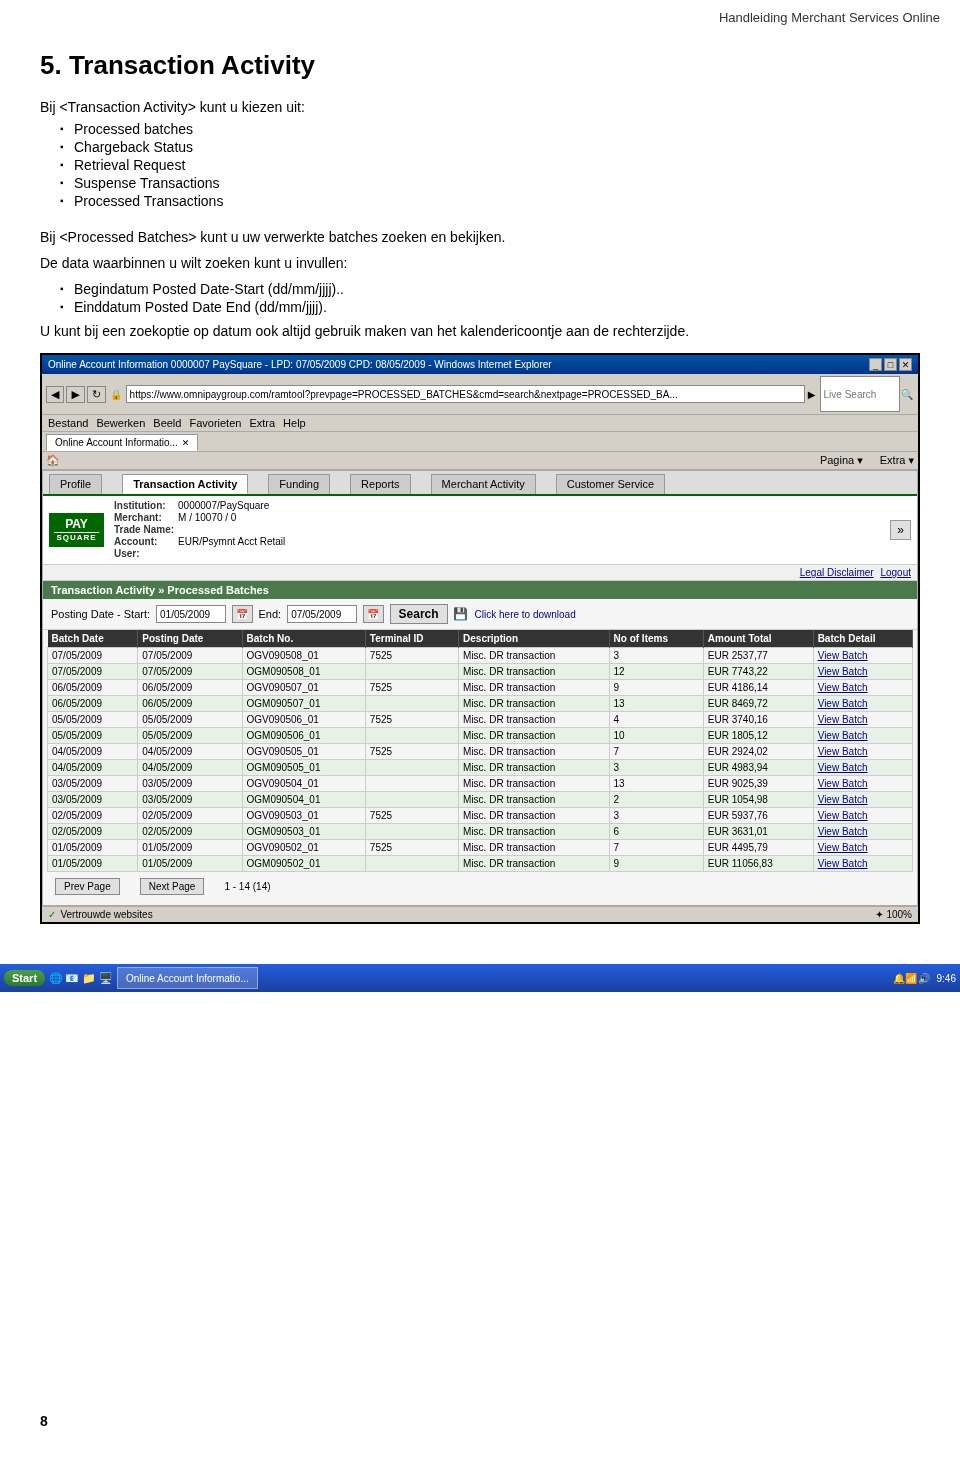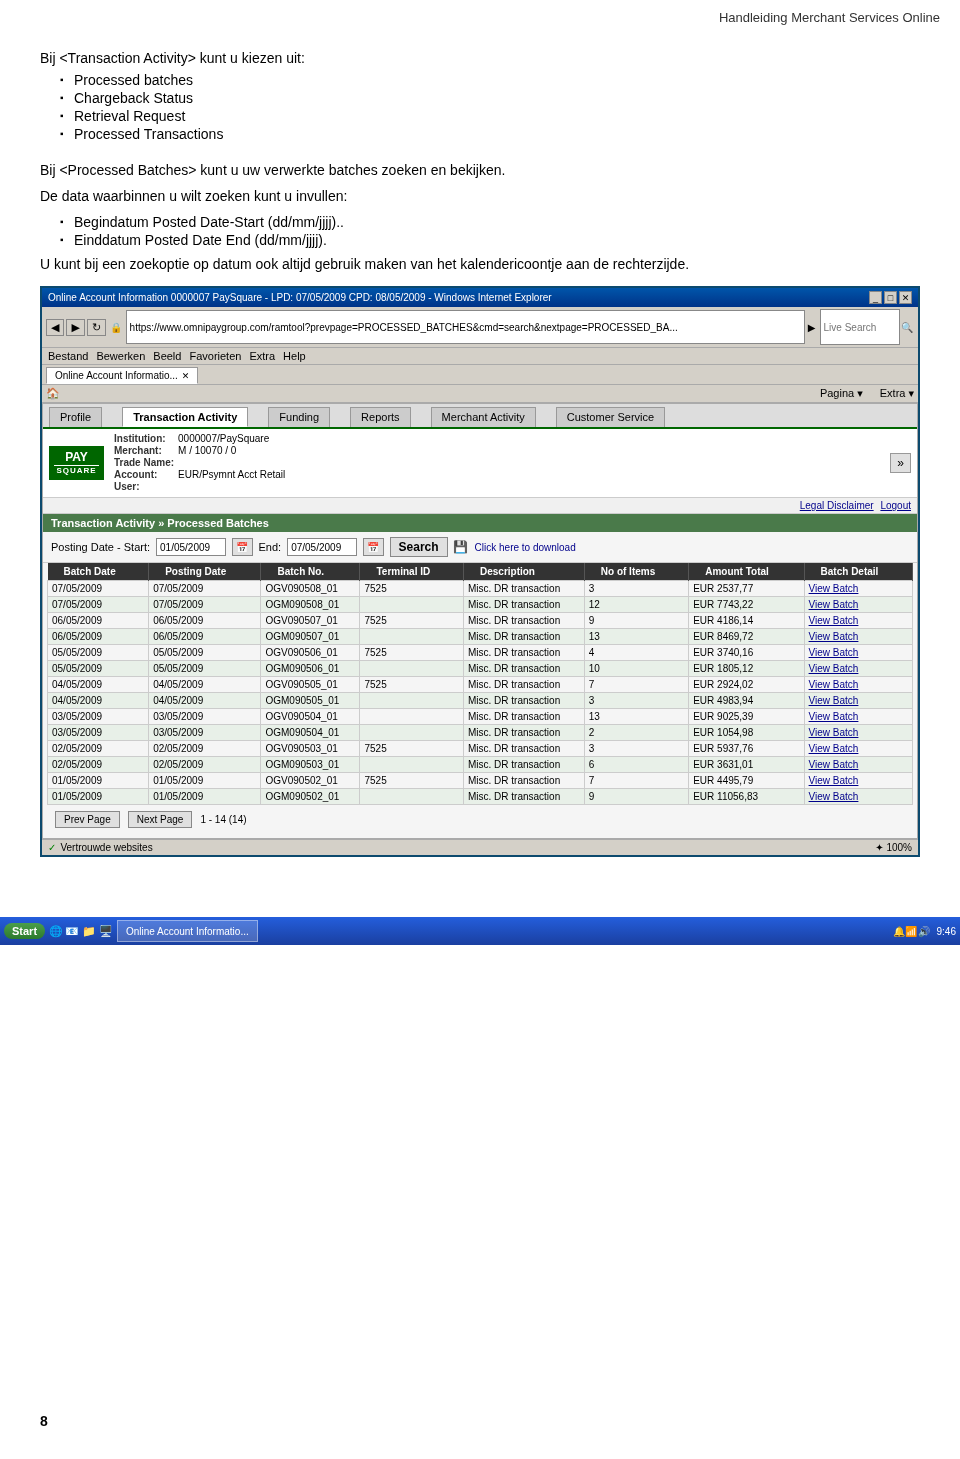--- a/index.html
+++ b/index.html
@@ -73,23 +73,22 @@
       margin-bottom: 10px;
     }
 
     .note-text {
       font-size: 14px;
       margin-bottom: 14px;
     }
 
     
     .browser-window {
-      border: 2px solid #0c4a6e;
+      border: 2px solid #000000;
       background: #c2410c;
-      margin-bottom: 20px;
       font-size: 11px;
     }
 
     .browser-titlebar {
       background: linear-gradient(to bottom, #0055aa, #003388);
       color: white;
       padding: 3px 6px;
       font-size: 11px;
       display: flex;
       justify-content: space-between;
@@ -142,21 +141,21 @@
       align-items: center;
       gap: 3px;
     }
 
     .address-input {
       flex: 1;
       border: 1px solid #888;
       background: white;
       padding: 1px 3px;
       font-size: 10px;
-      height: 34px;
+      height: 18px;
     }
 
     .search-bar {
       display: flex;
       align-items: center;
       gap: 2px;
     }
 
     .live-search-input {
       border: 1px solid #888;
@@ -365,21 +364,21 @@
       border-collapse: collapse;
       font-size: 10px;
     }
 
     .data-table thead tr {
       background: #333;
       color: white;
     }
 
     .data-table thead th {
-      padding: 3px 16px;
+      padding: 3px 4px;
       text-align: left;
       border-right: 1px solid #555;
       font-size: 10px;
     }
 
     .data-table tbody tr:nth-child(even) {
       background: #e8f0e8;
     }
 
     .data-table tbody tr:nth-child(odd) {
@@ -394,21 +393,21 @@
 
     .data-table tbody td a {
       color: #00008b;
       text-decoration: underline;
       cursor: pointer;
     }
 
     .pagination-row {
       display: flex;
       align-items: center;
-      gap: 8px;
+      gap: 20px;
       padding: 6px 8px;
       font-size: 10px;
     }
 
     .page-btn {
       background: #e0e0e0;
       border: 1px solid #888;
       padding: 2px 8px;
       font-size: 10px;
       cursor: pointer;
@@ -484,27 +483,32 @@
   </style>
 </head>
 <body>
 
 <div class="page-header">
   <span>Handleiding Merchant Services Online</span>
 </div>
 
 <div class="page-content">
 
+  <h1 class="section-title">
+    <span>5.</span>
+    <span>Transaction Activity</span>
+  </h1>
 
   <div class="intro-section">
     <p>Bij &lt;Transaction Activity&gt; kunt u kiezen uit:</p>
     <ul class="bullet-list">
       <li>Processed batches</li>
       <li>Chargeback Status</li>
       <li>Retrieval Request</li>
+      <li>Suspense Transactions</li>
       <li>Processed Transactions</li>
     </ul>
   </div>
 
 
   <p class="description-text">Bij &lt;Processed Batches&gt; kunt u uw verwerkte batches zoeken en bekijken.</p>
 
   <p class="description-text">De data waarbinnen u wilt zoeken kunt u invullen:</p>
 
   <ul class="bullet-list">

